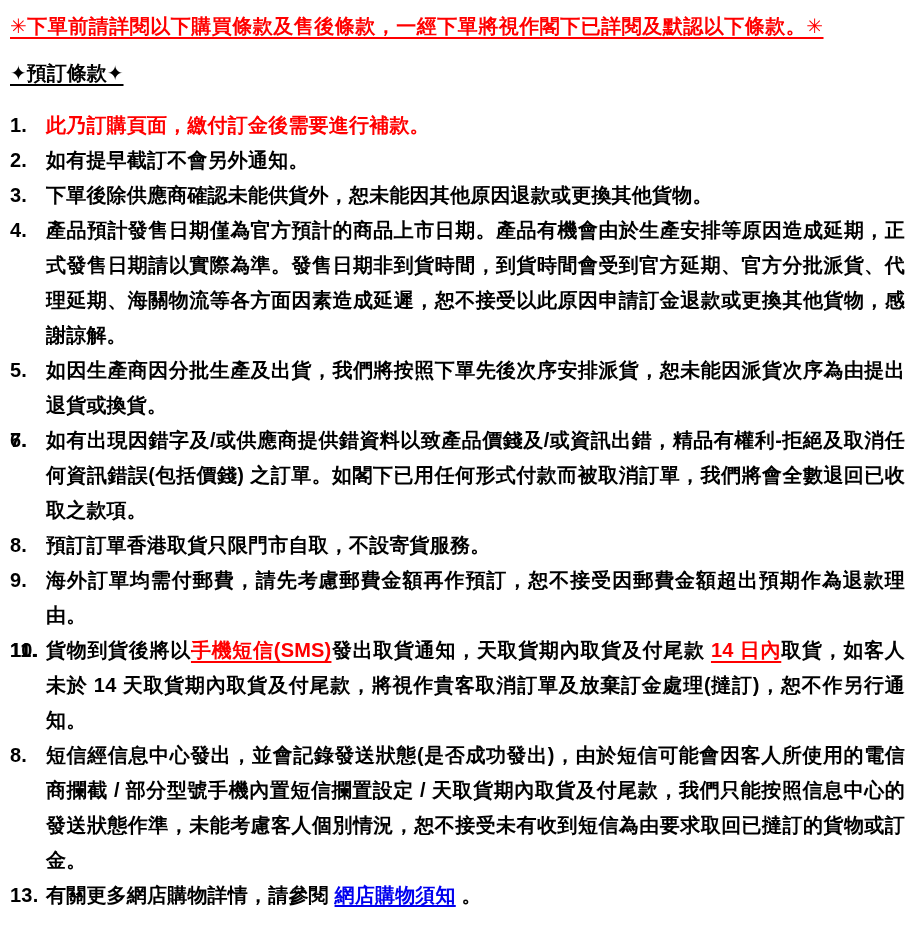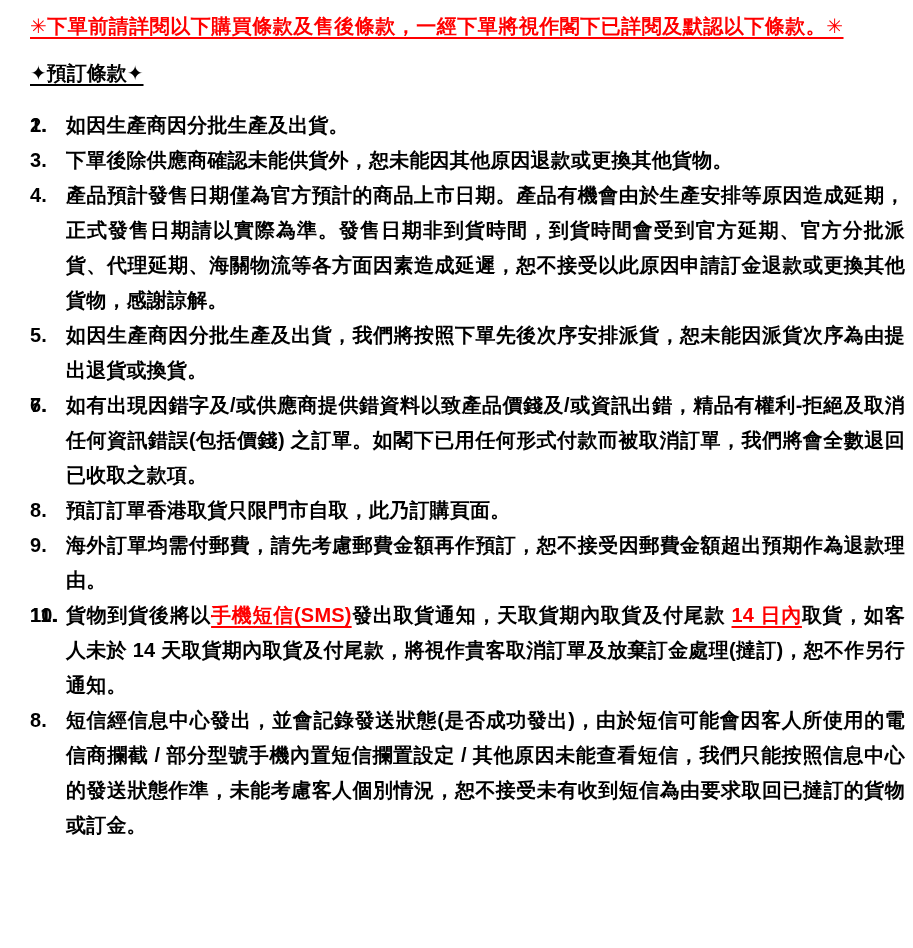--- a/index.html
+++ b/index.html
@@ -14,21 +14,20 @@
     width:913px;
     height:948px;
     background:var(--bg);
     font-family:"Liberation Sans","DejaVu Sans",sans-serif;
     font-weight:700;
     color:var(--text);
     overflow:hidden;
   }
   .page{
     padding:13px 8px 0 10px;
-    margin-left:20px;
   }
   .header-note{
     color:var(--red);
     font-size:20px;
     line-height:27px;
     text-decoration:underline;
     text-underline-offset:4px;
     margin:0 0 20px 0;
     letter-spacing:0.5px;
   }
@@ -79,26 +78,27 @@
 <body>
 
 <div class="page">
   <div class="header-note">✳下單前請詳閱以下購買條款及售後條款，一經下單將視作閣下已詳閱及默認以下條款。✳</div>
 
   <div>
     <span class="section-title">✦預訂條款✦</span>
   </div>
 
   <ol class="terms">
-      <li><span class="num">1.</span></li>
-      <li><span class="num">2.</span><span><span class="seg-normal">如因生產商因分批生產及出貨。</span></span></li>
+      <li><span class="num">1.</span><span><span class="seg-red">此乃訂購頁面，繳付訂金後需要進行補款。</span></span></li>
+      <li><span class="num">2.</span><span><span class="seg-normal">如有提早截訂不會另外通知。</span></span></li>
       <li><span class="num">3.</span><span><span class="seg-normal">下單後除供應商確認未能供貨外，恕未能因其他原因退款或更換其他貨物。</span></span></li>
       <li><span class="num">4.</span><span><span class="seg-normal">產品預計發售日期僅為官方預計的商品上市日期。產品有機會由於生產安排等原因造成延期，正式發售日期請以實際為準。發售日期非到貨時間，到貨時間會受到官方延期、官方分批派貨、代理延期、海關物流等各方面因素造成延遲，恕不接受以此原因申請訂金退款或更換其他貨物，感謝諒解。</span></span></li>
       <li><span class="num">5.</span><span><span class="seg-normal">如因生產商因分批生產及出貨，我們將按照下單先後次序安排派貨，恕未能因派貨次序為由提出退貨或換貨。</span></span></li>
       <li><span class="num">6.</span></li>
       <li><span class="num">7.</span><span><span class="seg-normal">如有出現因錯字及/或供應商提供錯資料以致產品價錢及/或資訊出錯，精品有權利-拒絕及取消任何資訊錯誤(包括價錢) 之訂單。如閣下已用任何形式付款而被取消訂單，我們將會全數退回已收取之款項。</span></span></li>
-      <li><span class="num">8.</span><span><span class="seg-normal">預訂訂單香港取貨只限門市自取，此乃訂購頁面。</span></span></li>
+      <li><span class="num">8.</span><span><span class="seg-normal">預訂訂單香港取貨只限門市自取，不設寄貨服務。</span></span></li>
       <li><span class="num">9.</span><span><span class="seg-normal">海外訂單均需付郵費，請先考慮郵費金額再作預訂，恕不接受因郵費金額超出預期作為退款理由。</span></span></li>
       <li><span class="num">10.</span></li>
       <li><span class="num">11.</span><span><span class="seg-normal">貨物到貨後將以</span><span class="seg-redu">手機短信(SMS)</span><span class="seg-normal">發出取貨通知，天取貨期內取貨及付尾款 </span><span class="seg-redu">14 日內</span><span class="seg-normal">取貨，如客人未於 14 天取貨期內取貨及付尾款，將視作貴客取消訂單及放棄訂金處理(撻訂)，恕不作另行通知。</span></span></li>
-      <li><span class="num">8.</span><span><span class="seg-normal">短信經信息中心發出，並會記錄發送狀態(是否成功發出)，由於短信可能會因客人所使用的電信商攔截 / 部分型號手機內置短信攔置設定 / 其他原因未能查看短信，我們只能按照信息中心的發送狀態作準，未能考慮客人個別情況，恕不接受未有收到短信為由要求取回已撻訂的貨物或訂金。</span></span></li>
+      <li><span class="num">8.</span><span><span class="seg-normal">短信經信息中心發出，並會記錄發送狀態(是否成功發出)，由於短信可能會因客人所使用的電信商攔截 / 部分型號手機內置短信攔置設定 / 天取貨期內取貨及付尾款，我們只能按照信息中心的發送狀態作準，未能考慮客人個別情況，恕不接受未有收到短信為由要求取回已撻訂的貨物或訂金。</span></span></li>
+      <li><span class="num">13.</span><span><span class="seg-normal">有關更多網店購物詳情，請參閱 </span><a class="seg-link" href="#">網店購物須知</a><span class="seg-normal"> 。</span></span></li>
     </ol>
 </div>
 
 </body></html>

